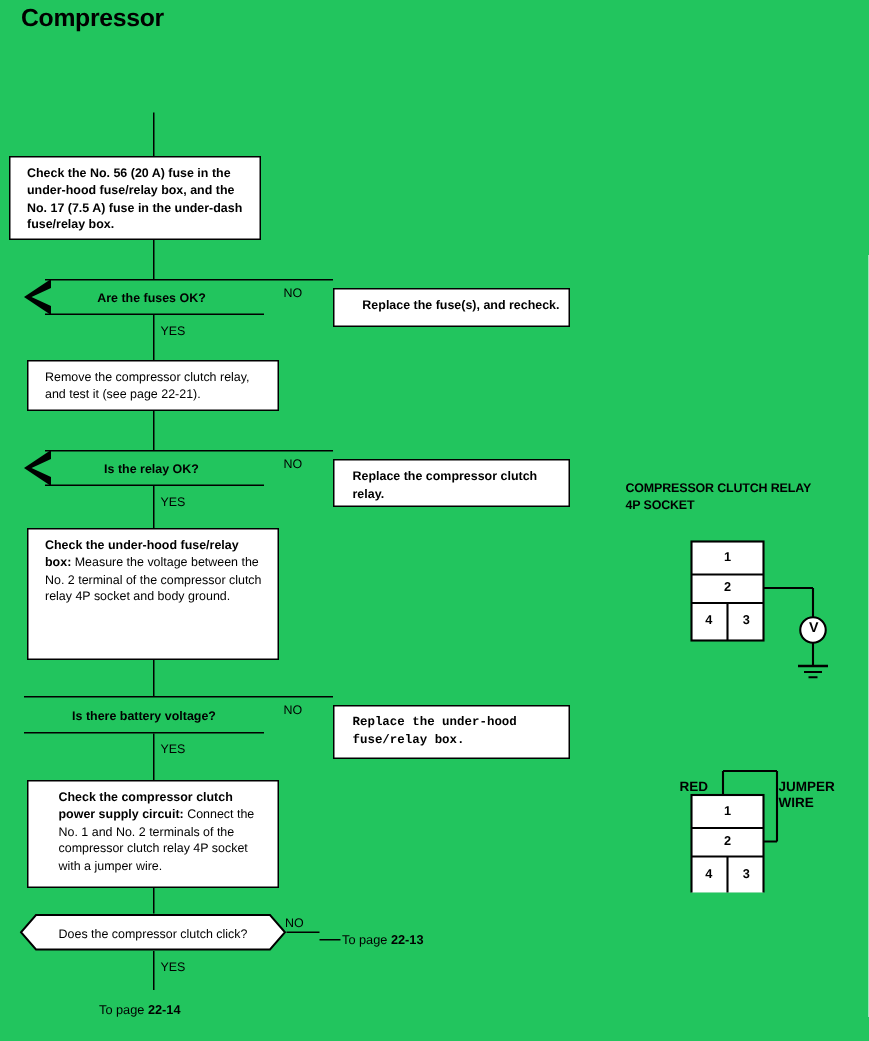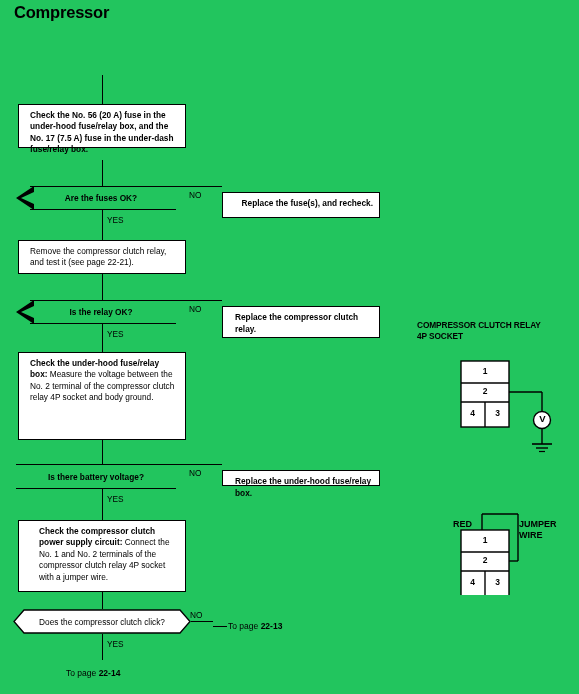--- a/index.html
+++ b/index.html
@@ -173,21 +173,21 @@
 </head>
 <body>
 
 <div id="page">
 
   <div class="page-title">Compressor</div>
 
 
   <div class="vline" style="left:102px; top:75px; height:29px;"></div>
 
-  <div class="proc-box" style="left:18px; top:104px; width:168px; height:44px;">
+  <div class="proc-box" style="left:6px; top:104px; width:168px; height:56px;">
     <span>Check the No. 56 (20 A) fuse in the under-hood fuse/relay box, and the No. 17 (7.5 A) fuse in the under-dash fuse/relay box.</span>
   </div>
 
   <div class="vline" style="left:102px; top:160px; height:26px;"></div>
 
   <div class="dec-arrow" style="left:16px; top:186px; width:160px; height:24px;">
     <div class="bar bar-top"></div>
     <div class="bar bar-bot"></div>
     <div class="wedge">
       <svg width="18" height="24" viewBox="0 0 18 24">
@@ -240,21 +240,21 @@
   <div class="vline" style="left:102px; top:440px; height:24px;"></div>
 
   <div class="dec-plain" style="left:16px; top:464px; width:160px; height:25px;">
     <div class="bar bar-top"></div>
     <div class="bar bar-bot"></div>
     <div class="dec-text">Is there battery voltage?</div>
   </div>
 
   <div class="thinline" style="left:176px; top:464px; width:46px;"></div>
   <div class="branch-label" style="left:189px; top:468px;">NO</div>
-  <div class="action-box" style="left:222px; top:470px; width:158px; height:16px;">
+  <div class="action-box" style="left:222px; top:470px; width:158px; height:36px;font-family:Liberation Mono, monospace;">
     <span>Replace the under-hood fuse/relay box.</span>
   </div>
 
   <div class="vline" style="left:102px; top:489px; height:31px;"></div>
   <div class="branch-label" style="left:107px; top:494px;">YES</div>
 
   <div class="proc-box" style="left:18px; top:520px; width:168px; height:72px;padding-left:20px;">
     <span>Check the compressor clutch power supply circuit:</span>
     <span class="normal">Connect the No. 1 and No. 2 terminals of the compressor clutch relay 4P socket with a jumper wire.</span>
   </div>

